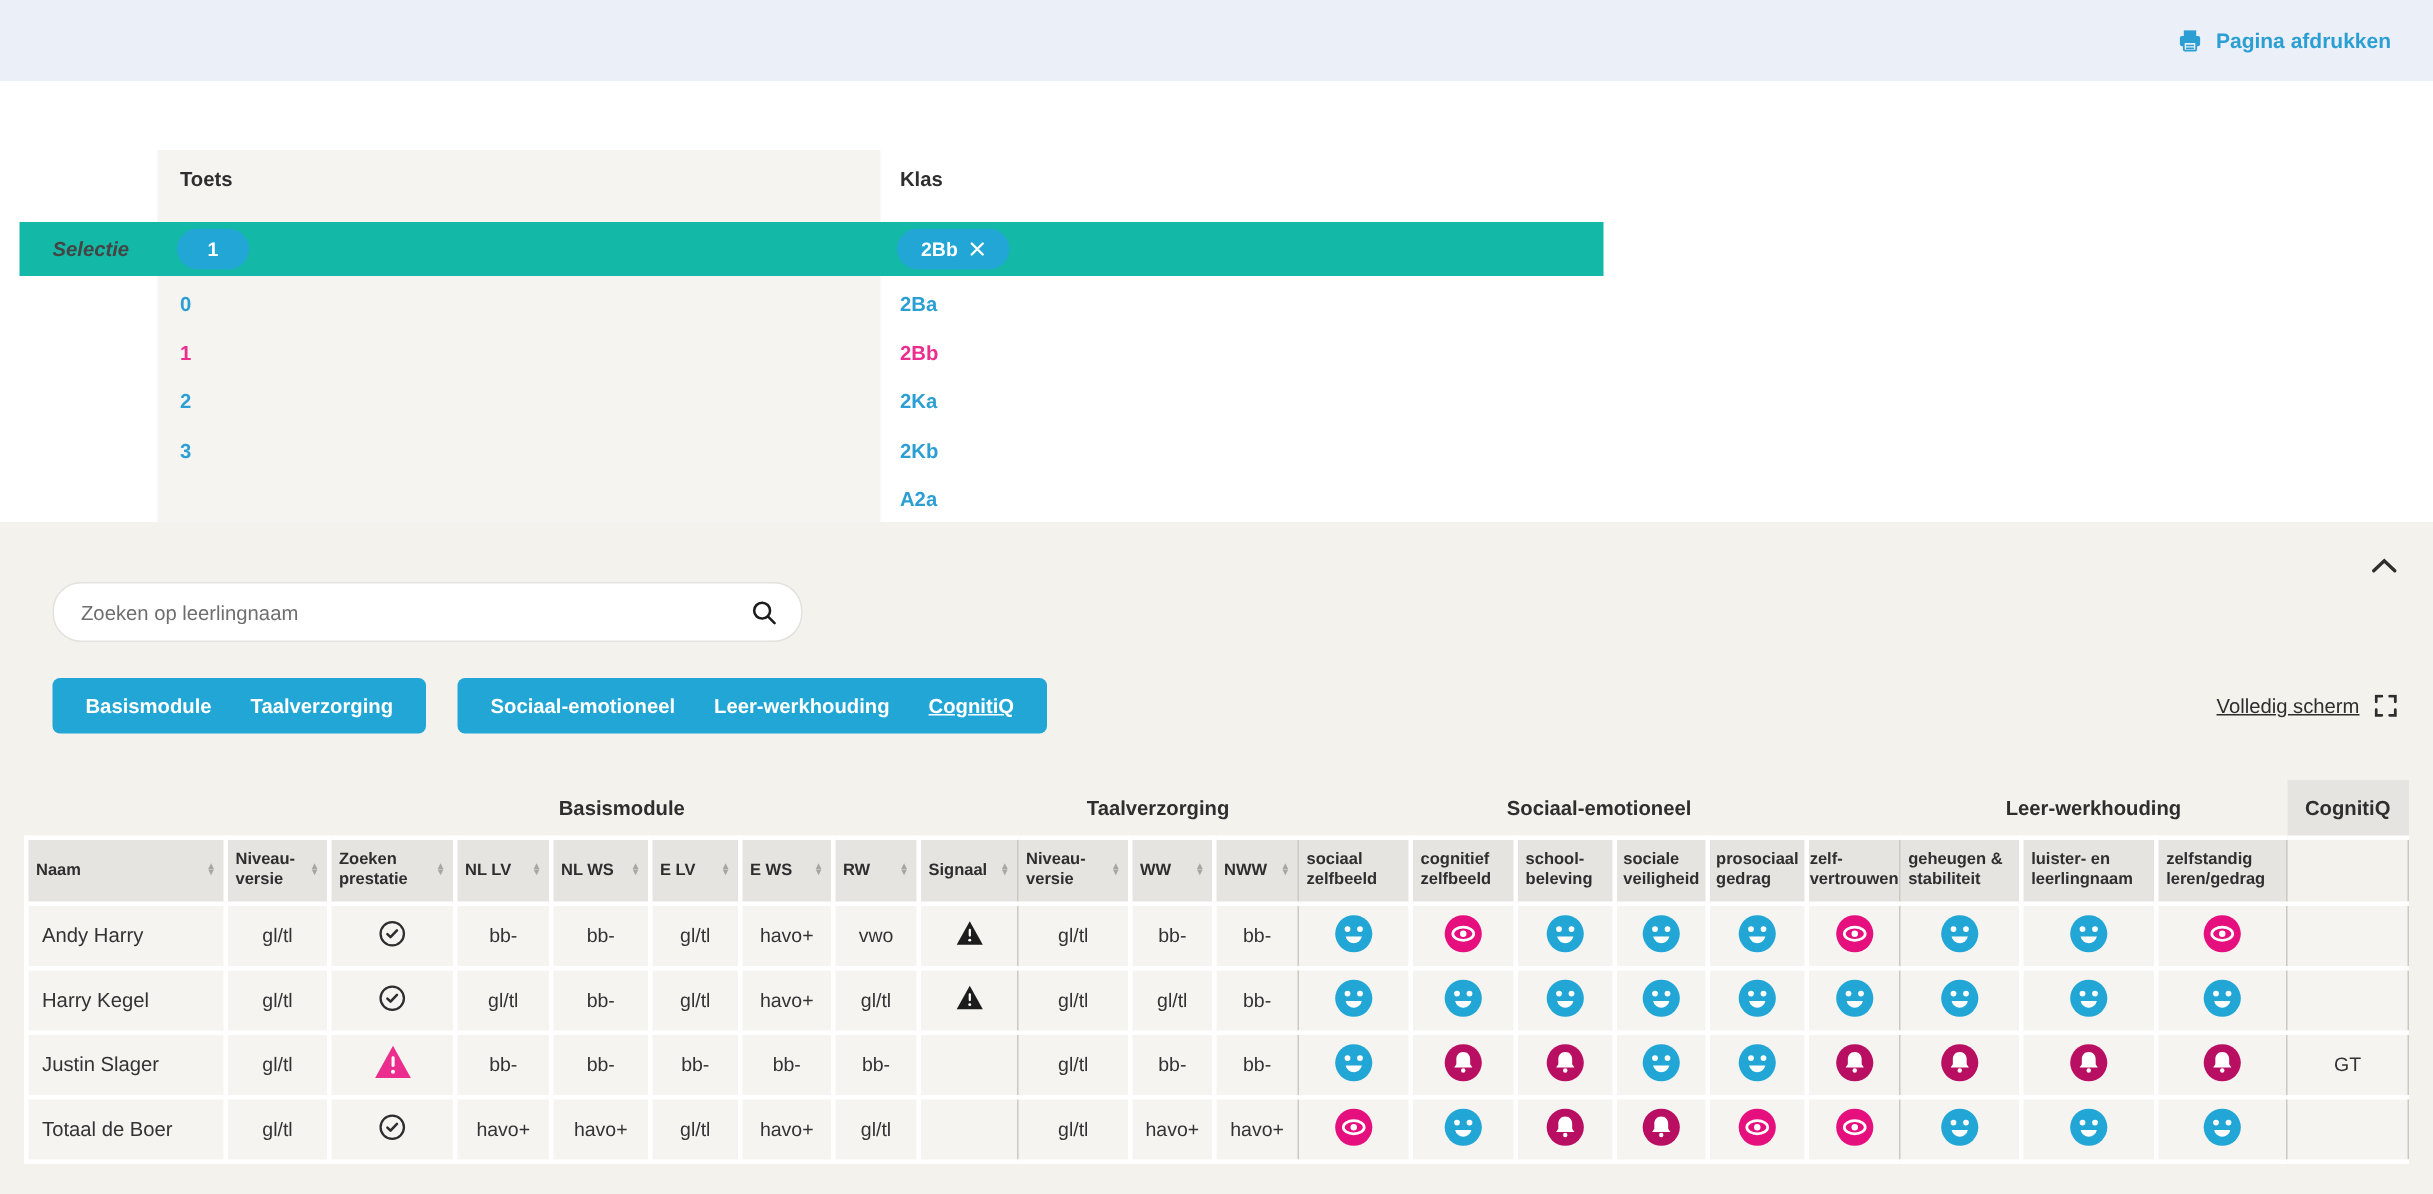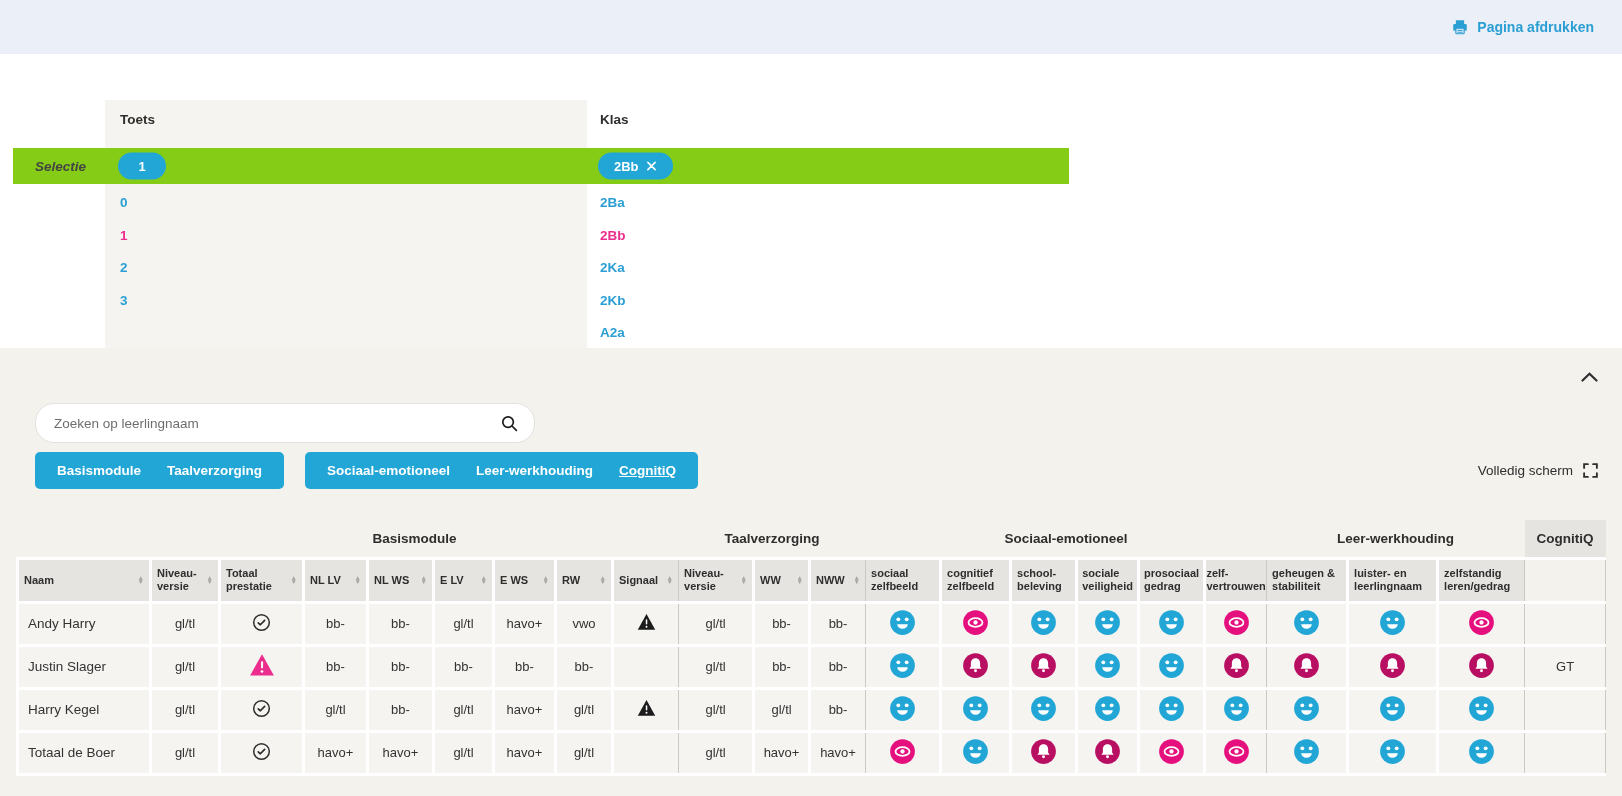--- a/index.html
+++ b/index.html
@@ -11,53 +11,53 @@
   .topbar { height:54px; background:#ebeff7; display:flex; align-items:center;
     justify-content:flex-end; padding-right:28px; }
   .print-link { display:flex; align-items:center; gap:8px; color:#2b9fd3;
     font-size:14px; font-weight:700; cursor:pointer; }
 
   
   .selection { position:relative; height:248px; margin-top:46px; background:#fff; }
   .toets-panel { position:absolute; left:105px; top:0; width:482px; height:248px; background:#f5f4f1; }
   .col-title { position:absolute; top:12px; font-size:13.5px; font-weight:700; color:#2e2e2e; }
   .col-title.toets { left:120px;text-align:right; } .col-title.klas { left:600px; }
-  .sel-row { position:absolute; left:13px; top:48px; width:1056px; height:36px; background:#84cc16; }
+  .sel-row { position:absolute; left:13px; top:48px; width:1056px; height:36px; background:#14b8a6; }
   .sel-label { position:absolute; left:22px; top:50%; transform:translateY(-50%);
     font-size:13.5px; font-weight:700; font-style:italic; color:#444; }
   .pill { position:absolute; top:50%; transform:translateY(-50%); background:#21a6d6; color:#fff;
     font-size:13px; font-weight:700; border-radius:14px; height:27px; display:flex;
     align-items:center; gap:7px; padding:0 16px; cursor:pointer; }
   .pill.p1 { left:105px; min-width:48px; justify-content:center; }
   .pill.p2 { left:585px; }
   .pill svg { display:block; }
   .opt-list { position:absolute; top:95px; }
   .opt-list.toets { left:120px; } .opt-list.klas { left:600px; }
   .opt { height:20px; margin-bottom:12.5px; font-size:13.5px; font-weight:700;
     color:#2b9fd3; cursor:pointer; }
   .opt.active { color:#eb2d8d; }
 
   
   .panel { position:relative; height:448px; background:#f4f2ed; }
   .collapse-btn { position:absolute; right:20px; top:20px; cursor:pointer; padding:4px; }
   .searchbox { position:absolute; left:35px; top:40px; width:500px; height:40px;
     background:#fff; border:1px solid #e4e2de; border-radius:19px;
-    display:flex; align-items:center; padding:0 16px 0 18px;margin-top:15px; }
+    display:flex; align-items:center; padding:0 16px 0 18px; }
   .searchbox input { flex:1; border:none; outline:none; font-size:13.5px;
     font-family:inherit; color:#444; background:transparent; }
   .searchbox input::placeholder { color:#6e6e6e; }
   .search-ic { cursor:pointer; display:flex; }
   .btn-group { position:absolute; top:104px; height:37px; background:#21a6d6; border-radius:5px;
     display:flex; align-items:center; gap:26px; padding:0 22px; }
   .btn-group.g1 { left:35px; } .btn-group.g2 { left:305px; }
   .btn-group span { color:#fff; font-size:13.5px; font-weight:700; cursor:pointer; white-space:nowrap; }
   .btn-group span.underl { text-decoration:underline; }
   .fullscreen { position:absolute; right:24px; top:115px; display:flex; align-items:center;
     gap:10px; cursor:pointer; }
-  .fullscreen .fs-label { font-size:13.5px; font-weight:400; color:#2e2e2e; }
+  .fullscreen .fs-label { font-size:13.5px; font-weight:400; color:#2e2e2e;text-decoration:underline; }
 
   
   .tbl-wrap { position:absolute; left:16px; top:172px; }
   table { border-collapse:collapse; table-layout:fixed; width:1588px; }
   th,td { border:3px solid #fff; font-family:inherit; }
   tr.group-row th { border:0 none; background:#f4f2ed; height:38px; font-size:13.5px;
     font-weight:700; color:#2e2e2e; text-align:center; vertical-align:middle; }
   tr.group-row th.gbox { background:#e6e4e0; }
   tr.hdr-row th { background:#e6e4e0; height:44px; font-size:11px; font-weight:700;
     color:#2e2e2e; vertical-align:middle; padding:2px 5px; line-height:1.15; }
@@ -227,21 +227,21 @@
               <div class="hwrap">
                 <span class="hlabel">Niveau-versie</span>
                 <span class="sort">
                   <span>▲</span>
                   <span>▼</span>
                 </span>
               </div>
             </th>
             <th class="">
               <div class="hwrap">
-                <span class="hlabel">Totaal prestatie</span>
+                <span class="hlabel">Zoeken prestatie</span>
                 <span class="sort">
                   <span>▲</span>
                   <span>▼</span>
                 </span>
               </div>
             </th>
             <th class="">
               <div class="hwrap">
                 <span class="hlabel">NL LV</span>
                 <span class="sort">
@@ -451,20 +451,107 @@
                 </svg></span></td>
             <td class="nr"><span class="ic circ">
     <svg width="27" height="27" viewBox="0 0 24 24">
                   <circle cx="12" cy="12" r="11" fill="#e50f7e"></circle>
     <ellipse cx="12" cy="12" rx="6.2" ry="3.9" fill="none" stroke="#fff" stroke-width="1.6"></ellipse>
     <circle cx="12" cy="12" r="1.9" fill="#fff"></circle>
                 </svg></span></td>
             <td class="gl gr"></td>
           </tr>
           <tr class="data-row">
+            <td class="name">Harry Kegel</td>
+            <td class="">gl/tl</td>
+            <td class=""><span class="ic">
+    <svg width="19" height="19" viewBox="0 0 20 20">
+                  <circle cx="10" cy="10" r="8.2" fill="none" stroke="#2e2e2e" stroke-width="1.6"></circle>
+    <path d="M6.6 10.3l2.2 2.1 4.5-4.7" fill="none" stroke="#2e2e2e" stroke-width="1.8" stroke-linecap="round" stroke-linejoin="round"></path>
+                </svg></span></td>
+            <td class="">gl/tl</td>
+            <td class="pink">bb-</td>
+            <td class="">gl/tl</td>
+            <td class="lightblue">havo+</td>
+            <td class="">gl/tl</td>
+            <td class="nr"><span class="ic">
+    <svg width="19" height="18" viewBox="0 0 24 22">
+                  <path d="M12 1 L23 20.8 H1 Z" fill="#1c1c1c"></path>
+    <rect x="11.1" y="7.5" width="1.9" height="6.6" rx="0.9" fill="#fff"></rect>
+    <circle cx="12" cy="17" r="1.25" fill="#fff"></circle>
+                </svg></span></td>
+            <td class="gl">gl/tl</td>
+            <td class="">gl/tl</td>
+            <td class="nr pink">bb-</td>
+            <td class="gl"><span class="ic circ">
+    <svg width="27" height="27" viewBox="0 0 24 24">
+                  <circle cx="12" cy="12" r="11" fill="#21a6d6"></circle>
+    <circle cx="8.3" cy="9.2" r="1.7" fill="#fff"></circle>
+                  <circle cx="15.7" cy="9.2" r="1.7" fill="#fff"></circle>
+    <path d="M7.2 13.6a4.9 5 0 0 0 9.6 0z" fill="#fff"></path>
+                </svg></span></td>
+            <td class=""><span class="ic circ">
+    <svg width="27" height="27" viewBox="0 0 24 24">
+                  <circle cx="12" cy="12" r="11" fill="#21a6d6"></circle>
+    <circle cx="8.3" cy="9.2" r="1.7" fill="#fff"></circle>
+                  <circle cx="15.7" cy="9.2" r="1.7" fill="#fff"></circle>
+    <path d="M7.2 13.6a4.9 5 0 0 0 9.6 0z" fill="#fff"></path>
+                </svg></span></td>
+            <td class=""><span class="ic circ">
+    <svg width="27" height="27" viewBox="0 0 24 24">
+                  <circle cx="12" cy="12" r="11" fill="#21a6d6"></circle>
+    <circle cx="8.3" cy="9.2" r="1.7" fill="#fff"></circle>
+                  <circle cx="15.7" cy="9.2" r="1.7" fill="#fff"></circle>
+    <path d="M7.2 13.6a4.9 5 0 0 0 9.6 0z" fill="#fff"></path>
+                </svg></span></td>
+            <td class=""><span class="ic circ">
+    <svg width="27" height="27" viewBox="0 0 24 24">
+                  <circle cx="12" cy="12" r="11" fill="#21a6d6"></circle>
+    <circle cx="8.3" cy="9.2" r="1.7" fill="#fff"></circle>
+                  <circle cx="15.7" cy="9.2" r="1.7" fill="#fff"></circle>
+    <path d="M7.2 13.6a4.9 5 0 0 0 9.6 0z" fill="#fff"></path>
+                </svg></span></td>
+            <td class=""><span class="ic circ">
+    <svg width="27" height="27" viewBox="0 0 24 24">
+                  <circle cx="12" cy="12" r="11" fill="#21a6d6"></circle>
+    <circle cx="8.3" cy="9.2" r="1.7" fill="#fff"></circle>
+                  <circle cx="15.7" cy="9.2" r="1.7" fill="#fff"></circle>
+    <path d="M7.2 13.6a4.9 5 0 0 0 9.6 0z" fill="#fff"></path>
+                </svg></span></td>
+            <td class="nr"><span class="ic circ">
+    <svg width="27" height="27" viewBox="0 0 24 24">
+                  <circle cx="12" cy="12" r="11" fill="#21a6d6"></circle>
+    <circle cx="8.3" cy="9.2" r="1.7" fill="#fff"></circle>
+                  <circle cx="15.7" cy="9.2" r="1.7" fill="#fff"></circle>
+    <path d="M7.2 13.6a4.9 5 0 0 0 9.6 0z" fill="#fff"></path>
+                </svg></span></td>
+            <td class="gl"><span class="ic circ">
+    <svg width="27" height="27" viewBox="0 0 24 24">
+                  <circle cx="12" cy="12" r="11" fill="#21a6d6"></circle>
+    <circle cx="8.3" cy="9.2" r="1.7" fill="#fff"></circle>
+                  <circle cx="15.7" cy="9.2" r="1.7" fill="#fff"></circle>
+    <path d="M7.2 13.6a4.9 5 0 0 0 9.6 0z" fill="#fff"></path>
+                </svg></span></td>
+            <td class=""><span class="ic circ">
+    <svg width="27" height="27" viewBox="0 0 24 24">
+                  <circle cx="12" cy="12" r="11" fill="#21a6d6"></circle>
+    <circle cx="8.3" cy="9.2" r="1.7" fill="#fff"></circle>
+                  <circle cx="15.7" cy="9.2" r="1.7" fill="#fff"></circle>
+    <path d="M7.2 13.6a4.9 5 0 0 0 9.6 0z" fill="#fff"></path>
+                </svg></span></td>
+            <td class="nr"><span class="ic circ">
+    <svg width="27" height="27" viewBox="0 0 24 24">
+                  <circle cx="12" cy="12" r="11" fill="#21a6d6"></circle>
+    <circle cx="8.3" cy="9.2" r="1.7" fill="#fff"></circle>
+                  <circle cx="15.7" cy="9.2" r="1.7" fill="#fff"></circle>
+    <path d="M7.2 13.6a4.9 5 0 0 0 9.6 0z" fill="#fff"></path>
+                </svg></span></td>
+            <td class="gl gr"></td>
+          </tr>
+          <tr class="data-row">
             <td class="name">Justin Slager</td>
             <td class="">gl/tl</td>
             <td class="white"><span class="ic">
     <svg width="26" height="24" viewBox="0 0 24 22">
                   <path d="M12 1 L23 20.8 H1 Z" fill="#eb2d8d"></path>
     <rect x="11.1" y="7.5" width="1.9" height="6.6" rx="0.9" fill="#fff"></rect>
     <circle cx="12" cy="17" r="1.25" fill="#fff"></circle>
                 </svg></span></td>
             <td class="pink">bb-</td>
             <td class="pink">bb-</td>
@@ -526,107 +613,20 @@
     <path d="M12 5.6c-2.7 0-4.1 2-4.1 4.3v3l-1.3 1.9h10.8l-1.3-1.9v-3c0-2.3-1.4-4.3-4.1-4.3z" fill="#fff"></path>
     <circle cx="12" cy="16.6" r="1.3" fill="#fff"></circle>
                 </svg></span></td>
             <td class="nr"><span class="ic circ">
     <svg width="27" height="27" viewBox="0 0 24 24">
                   <circle cx="12" cy="12" r="11" fill="#b90f63"></circle>
     <path d="M12 5.6c-2.7 0-4.1 2-4.1 4.3v3l-1.3 1.9h10.8l-1.3-1.9v-3c0-2.3-1.4-4.3-4.1-4.3z" fill="#fff"></path>
     <circle cx="12" cy="16.6" r="1.3" fill="#fff"></circle>
                 </svg></span></td>
             <td class="gl gr">GT</td>
-          </tr>
-          <tr class="data-row">
-            <td class="name">Harry Kegel</td>
-            <td class="">gl/tl</td>
-            <td class=""><span class="ic">
-    <svg width="19" height="19" viewBox="0 0 20 20">
-                  <circle cx="10" cy="10" r="8.2" fill="none" stroke="#2e2e2e" stroke-width="1.6"></circle>
-    <path d="M6.6 10.3l2.2 2.1 4.5-4.7" fill="none" stroke="#2e2e2e" stroke-width="1.8" stroke-linecap="round" stroke-linejoin="round"></path>
-                </svg></span></td>
-            <td class="">gl/tl</td>
-            <td class="pink">bb-</td>
-            <td class="">gl/tl</td>
-            <td class="lightblue">havo+</td>
-            <td class="">gl/tl</td>
-            <td class="nr"><span class="ic">
-    <svg width="19" height="18" viewBox="0 0 24 22">
-                  <path d="M12 1 L23 20.8 H1 Z" fill="#1c1c1c"></path>
-    <rect x="11.1" y="7.5" width="1.9" height="6.6" rx="0.9" fill="#fff"></rect>
-    <circle cx="12" cy="17" r="1.25" fill="#fff"></circle>
-                </svg></span></td>
-            <td class="gl">gl/tl</td>
-            <td class="">gl/tl</td>
-            <td class="nr pink">bb-</td>
-            <td class="gl"><span class="ic circ">
-    <svg width="27" height="27" viewBox="0 0 24 24">
-                  <circle cx="12" cy="12" r="11" fill="#21a6d6"></circle>
-    <circle cx="8.3" cy="9.2" r="1.7" fill="#fff"></circle>
-                  <circle cx="15.7" cy="9.2" r="1.7" fill="#fff"></circle>
-    <path d="M7.2 13.6a4.9 5 0 0 0 9.6 0z" fill="#fff"></path>
-                </svg></span></td>
-            <td class=""><span class="ic circ">
-    <svg width="27" height="27" viewBox="0 0 24 24">
-                  <circle cx="12" cy="12" r="11" fill="#21a6d6"></circle>
-    <circle cx="8.3" cy="9.2" r="1.7" fill="#fff"></circle>
-                  <circle cx="15.7" cy="9.2" r="1.7" fill="#fff"></circle>
-    <path d="M7.2 13.6a4.9 5 0 0 0 9.6 0z" fill="#fff"></path>
-                </svg></span></td>
-            <td class=""><span class="ic circ">
-    <svg width="27" height="27" viewBox="0 0 24 24">
-                  <circle cx="12" cy="12" r="11" fill="#21a6d6"></circle>
-    <circle cx="8.3" cy="9.2" r="1.7" fill="#fff"></circle>
-                  <circle cx="15.7" cy="9.2" r="1.7" fill="#fff"></circle>
-    <path d="M7.2 13.6a4.9 5 0 0 0 9.6 0z" fill="#fff"></path>
-                </svg></span></td>
-            <td class=""><span class="ic circ">
-    <svg width="27" height="27" viewBox="0 0 24 24">
-                  <circle cx="12" cy="12" r="11" fill="#21a6d6"></circle>
-    <circle cx="8.3" cy="9.2" r="1.7" fill="#fff"></circle>
-                  <circle cx="15.7" cy="9.2" r="1.7" fill="#fff"></circle>
-    <path d="M7.2 13.6a4.9 5 0 0 0 9.6 0z" fill="#fff"></path>
-                </svg></span></td>
-            <td class=""><span class="ic circ">
-    <svg width="27" height="27" viewBox="0 0 24 24">
-                  <circle cx="12" cy="12" r="11" fill="#21a6d6"></circle>
-    <circle cx="8.3" cy="9.2" r="1.7" fill="#fff"></circle>
-                  <circle cx="15.7" cy="9.2" r="1.7" fill="#fff"></circle>
-    <path d="M7.2 13.6a4.9 5 0 0 0 9.6 0z" fill="#fff"></path>
-                </svg></span></td>
-            <td class="nr"><span class="ic circ">
-    <svg width="27" height="27" viewBox="0 0 24 24">
-                  <circle cx="12" cy="12" r="11" fill="#21a6d6"></circle>
-    <circle cx="8.3" cy="9.2" r="1.7" fill="#fff"></circle>
-                  <circle cx="15.7" cy="9.2" r="1.7" fill="#fff"></circle>
-    <path d="M7.2 13.6a4.9 5 0 0 0 9.6 0z" fill="#fff"></path>
-                </svg></span></td>
-            <td class="gl"><span class="ic circ">
-    <svg width="27" height="27" viewBox="0 0 24 24">
-                  <circle cx="12" cy="12" r="11" fill="#21a6d6"></circle>
-    <circle cx="8.3" cy="9.2" r="1.7" fill="#fff"></circle>
-                  <circle cx="15.7" cy="9.2" r="1.7" fill="#fff"></circle>
-    <path d="M7.2 13.6a4.9 5 0 0 0 9.6 0z" fill="#fff"></path>
-                </svg></span></td>
-            <td class=""><span class="ic circ">
-    <svg width="27" height="27" viewBox="0 0 24 24">
-                  <circle cx="12" cy="12" r="11" fill="#21a6d6"></circle>
-    <circle cx="8.3" cy="9.2" r="1.7" fill="#fff"></circle>
-                  <circle cx="15.7" cy="9.2" r="1.7" fill="#fff"></circle>
-    <path d="M7.2 13.6a4.9 5 0 0 0 9.6 0z" fill="#fff"></path>
-                </svg></span></td>
-            <td class="nr"><span class="ic circ">
-    <svg width="27" height="27" viewBox="0 0 24 24">
-                  <circle cx="12" cy="12" r="11" fill="#21a6d6"></circle>
-    <circle cx="8.3" cy="9.2" r="1.7" fill="#fff"></circle>
-                  <circle cx="15.7" cy="9.2" r="1.7" fill="#fff"></circle>
-    <path d="M7.2 13.6a4.9 5 0 0 0 9.6 0z" fill="#fff"></path>
-                </svg></span></td>
-            <td class="gl gr"></td>
           </tr>
           <tr class="data-row">
             <td class="name">Totaal de Boer</td>
             <td class="">gl/tl</td>
             <td class=""><span class="ic">
     <svg width="19" height="19" viewBox="0 0 20 20">
                   <circle cx="10" cy="10" r="8.2" fill="none" stroke="#2e2e2e" stroke-width="1.6"></circle>
     <path d="M6.6 10.3l2.2 2.1 4.5-4.7" fill="none" stroke="#2e2e2e" stroke-width="1.8" stroke-linecap="round" stroke-linejoin="round"></path>
                 </svg></span></td>
             <td class="lightblue">havo+</td>

